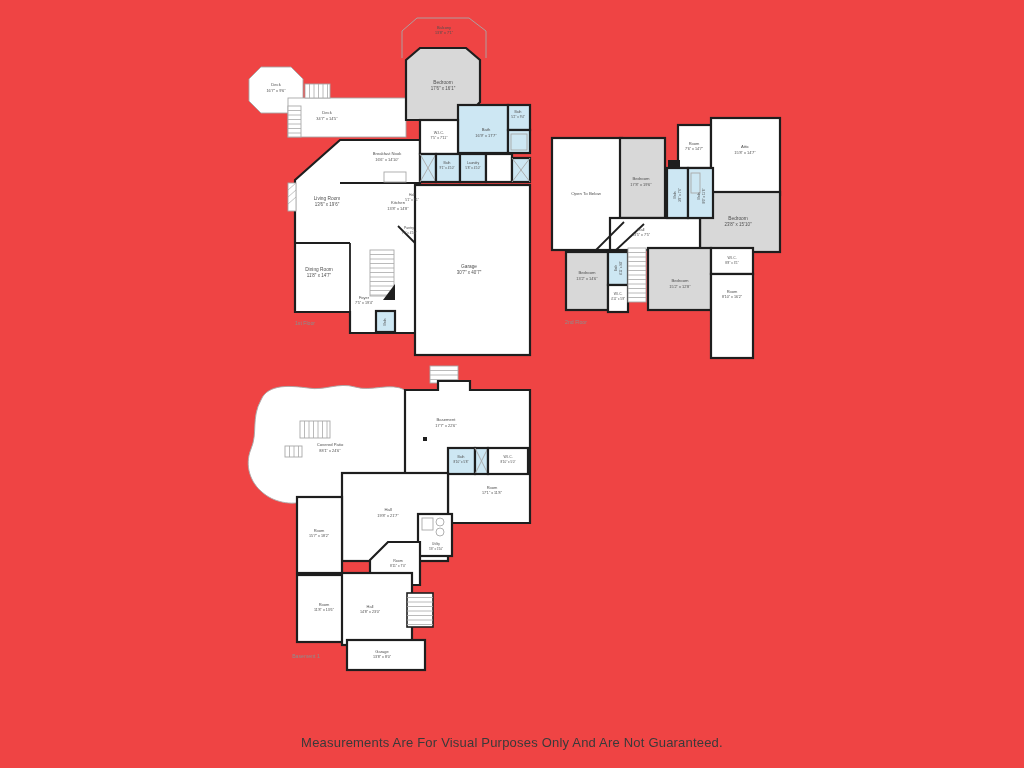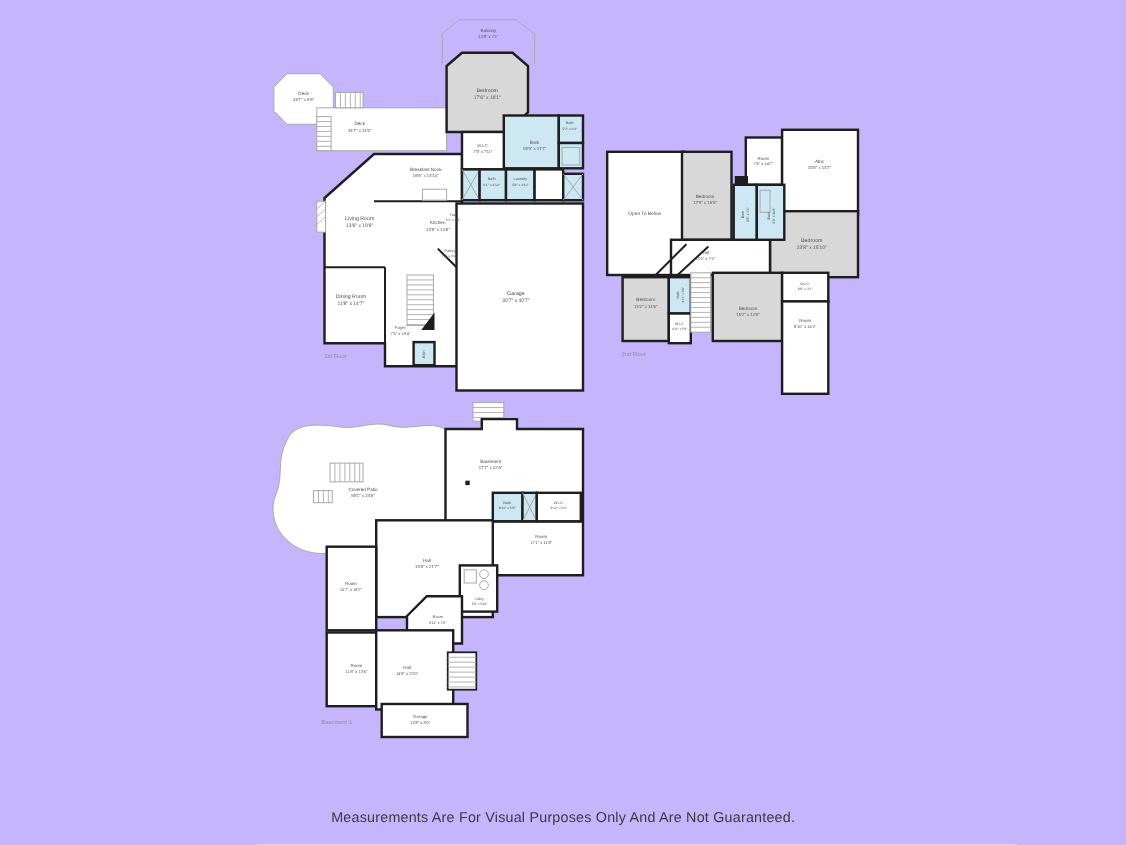--- a/index.html
+++ b/index.html
@@ -1,17 +1,17 @@
 <!DOCTYPE html>
 <html><head>
 <meta charset="utf-8">
 <style>
   html,body{margin:0;padding:0;width:1024px;height:768px;background:#ffffff;overflow:hidden;
     font-family:"Liberation Sans",sans-serif;}
-  .sheet{position:relative;width:1024px;height:768px;background:#c4b5fd;}
+  .sheet{position:relative;width:1024px;height:768px;background:#ef4444;}
   .plan-svg{position:absolute;left:0;top:0;width:1024px;height:768px;}
   svg text{font-family:"Liberation Sans",sans-serif;}
   .disclaimer{position:absolute;left:0;right:0;top:735px;text-align:center;
     font-size:13px;color:#3a3a3a;letter-spacing:.2px;}
 </style>
 </head>
 <body>
 
 <div class="sheet">
   <svg class="plan-svg" viewBox="0 0 1024 768">

